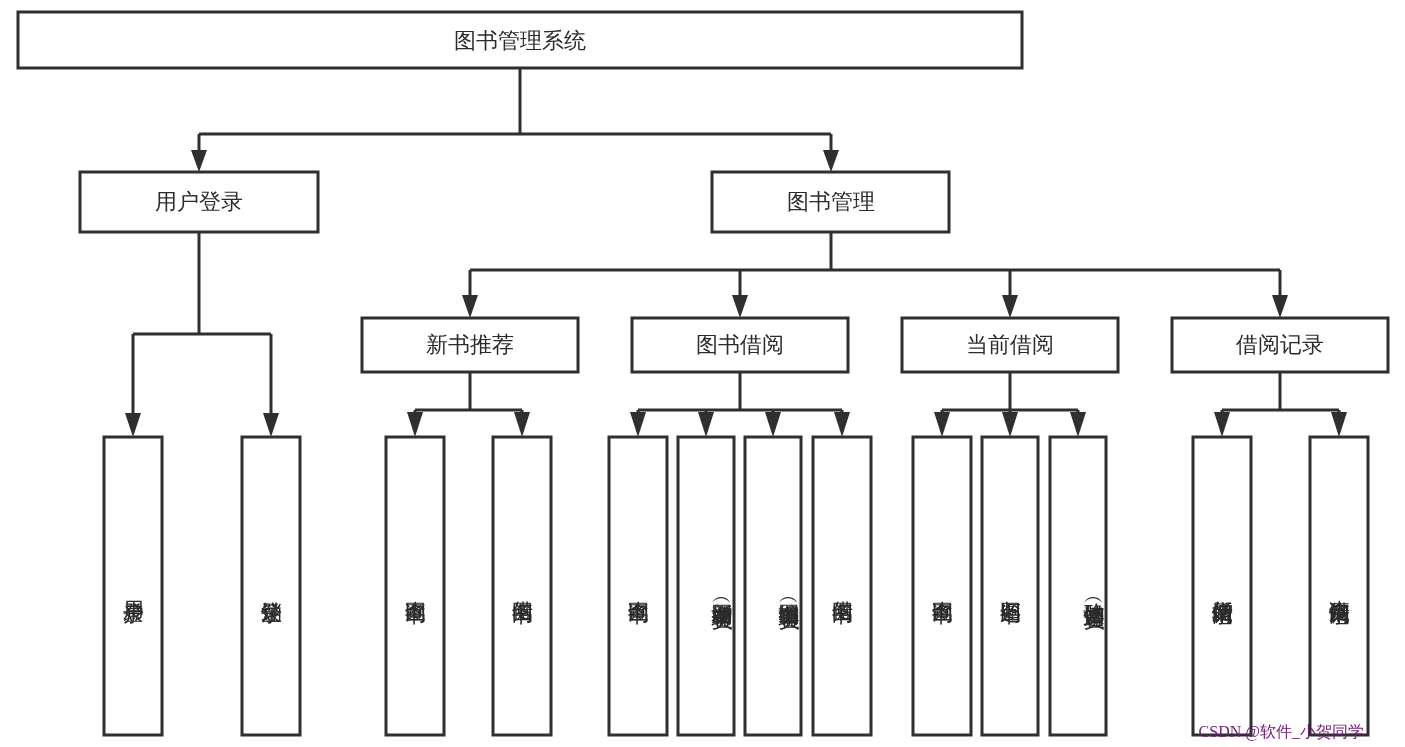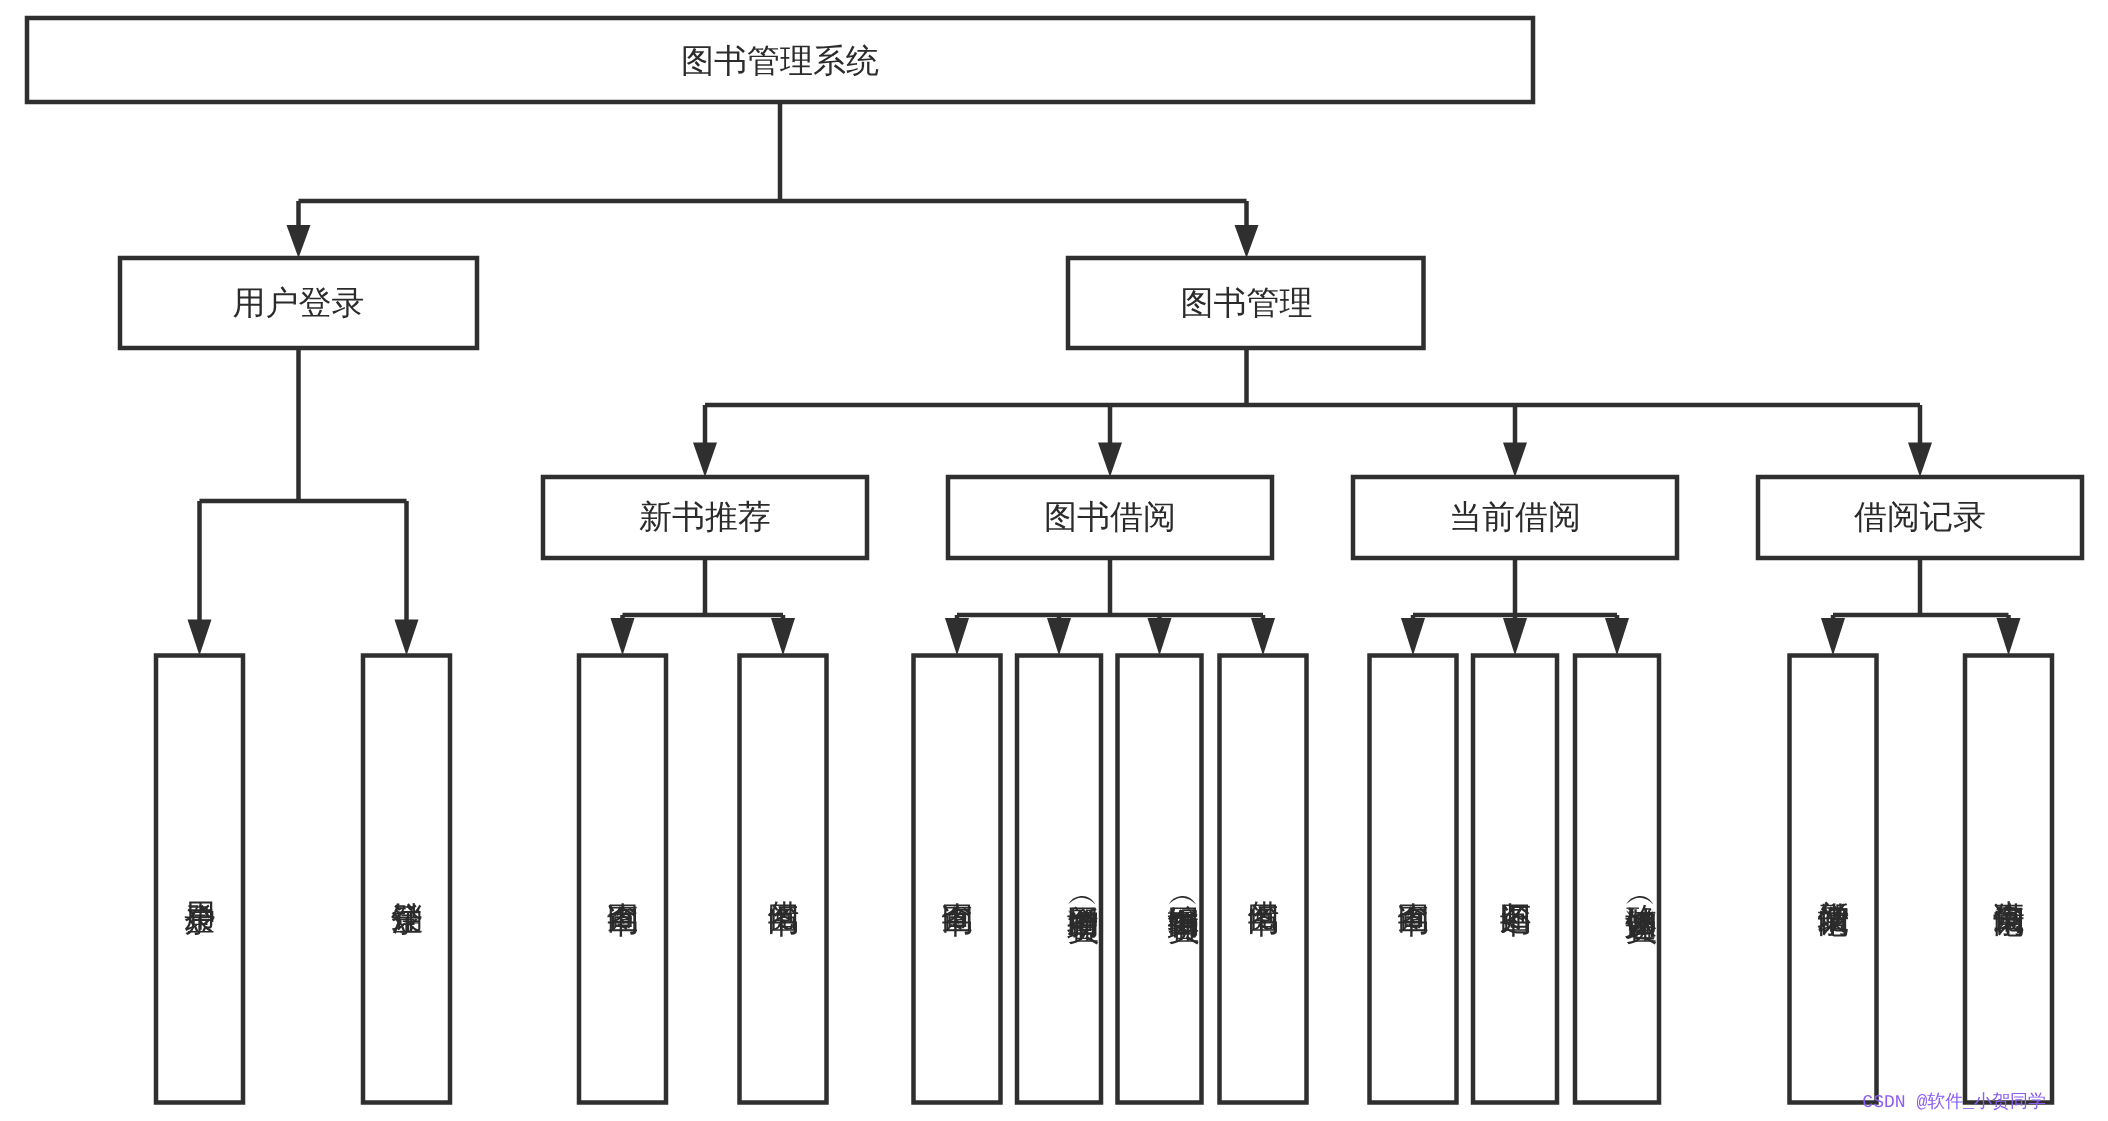--- a/index.html
+++ b/index.html
@@ -64,23 +64,23 @@
     white-space: nowrap;
     pointer-events: none;
   }
   .leaf-label.center-v {
     align-items: center;
   }
   .watermark {
     position: absolute;
     right: 8px;
     bottom: 4px;
-    font-family: Liberation Mono, monospace;
-    font-size: 12px;
-    color: #8b5cf6;
+    font-family: Liberation Serif, serif;
+    font-size: 16px;
+    color: #701a75;
     white-space: nowrap;
   }
 </style>
 </head>
 <body>
 
 <div id="diagram-root">
 
   <svg class="diagram-svg" viewBox="0 0 1405 747" xmlns="http://www.w3.org/2000/svg">
     <defs></defs>

